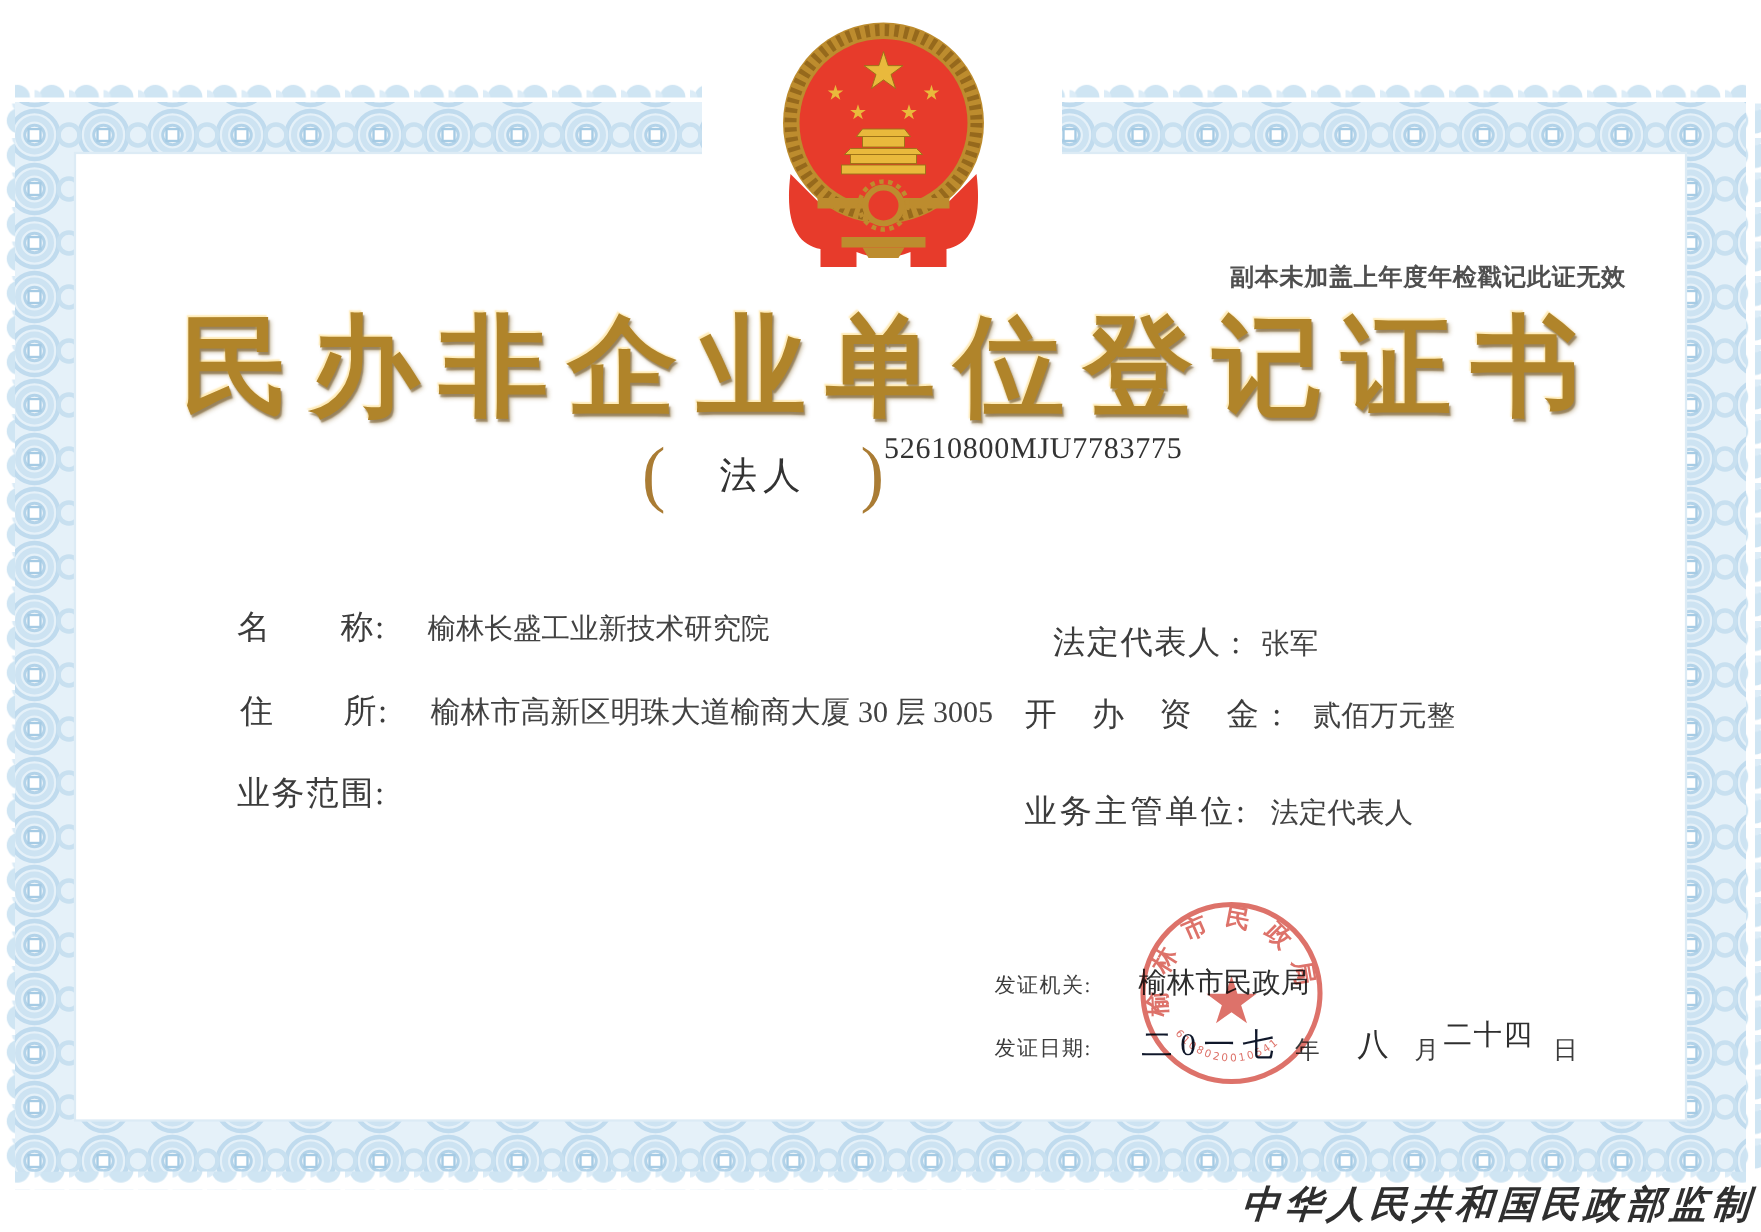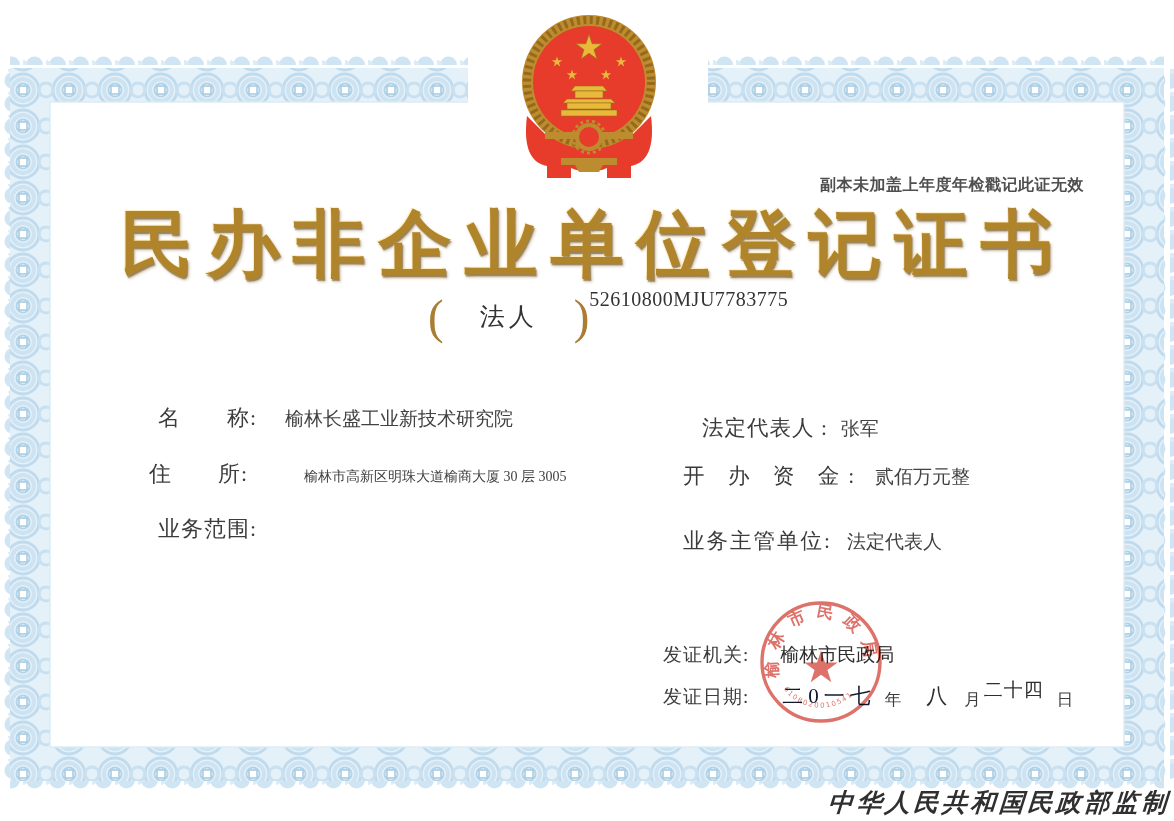--- a/index.html
+++ b/index.html
@@ -53,39 +53,39 @@
     letter-spacing:0.5px;transform:translateY(-2px);
     font-family:"Liberation Serif","DejaVu Serif",serif;
   }
 
   
   .row{position:absolute;display:flex;align-items:baseline;z-index:2;}
   .lbl{font-size:22px;color:#3c3c3c;white-space:pre;letter-spacing:1px;}
   .val{font-size:19px;color:#424242;white-space:pre;}
 
   .row-name{left:158px;top:403px;}
-  .row-addr{left:149px;top:459px;justify-content:center;}
+  .row-addr{left:160px;top:459px;justify-content:center;}
   .row-scope{left:158px;top:514px;align-items:flex-start;}
   .lbl-left{width:127px;flex:0 0 127px;}
   .scope-val{
     width:318px;font-size:16.5px;line-height:24.8px;color:#424242;
     text-align:justify;
   }
 
   .row-legal{left:702px;top:413px;}
   .row-capital{left:683px;top:461px;}
   .row-super{left:683px;top:511px;margin-top:15px;}
   .lbl-right{font-size:21.5px;}
   .row-legal .val{margin-left:13px;}
   .row-capital .val{margin-left:12px;}
   .row-super .val{margin-left:15px;}
 
   .row-authority{left:663px;top:642px;}
   .row-date{left:663px;top:682px;}
-  .lbl-issue{font-size:19px;color:#3c3c3c;letter-spacing:1px;white-space:pre;}
+  .lbl-issue{font-size:14px;color:#3c3c3c;letter-spacing:1px;white-space:pre;}
   .row-authority .val{margin-left:31px;color:#2e2e2e;}
   .date-year{font-size:21px;color:#0f172a;letter-spacing:5px;margin-left:33px;}
   .date-unit{font-size:16.5px;color:#3c3c3c;transform:translateY(2px);}
   .u-year{margin-left:9px;}
   .date-month{font-size:21px;color:#2e2e2e;margin-left:25px;}
   .u-month{margin-left:17px;}
   .date-day{font-size:19px;color:#2e2e2e;margin-left:3px;transform:translateY(-7px);letter-spacing:1px;}
   .u-day{margin-left:13px;}
 
   
@@ -198,21 +198,21 @@
     <span class="paren">)</span>
     <span class="code">52610800MJU7783775</span>
   </div>
 
   <div class="row row-name">
     <span class="lbl lbl-left">名　　称:</span>
     <span class="val">榆林长盛工业新技术研究院</span>
   </div>
   <div class="row row-addr">
     <span class="lbl lbl-left">住　　所:</span>
-    <span class="val" style="font-size:14px;margin-left:28px;">榆林市高新区明珠大道榆商大厦 30 层 3005</span>
+    <span class="val" style="font-size:20px;">榆林市高新区明珠大道榆商大厦 30 层 3005</span>
   </div>
   <div class="row row-scope">
     <span class="lbl lbl-left">业务范围:</span>
   </div>
 
   <div class="row row-legal">
     <span class="lbl lbl-right">法定代表人 :</span>
     <span class="val">张军</span>
   </div>
   <div class="row row-capital">

